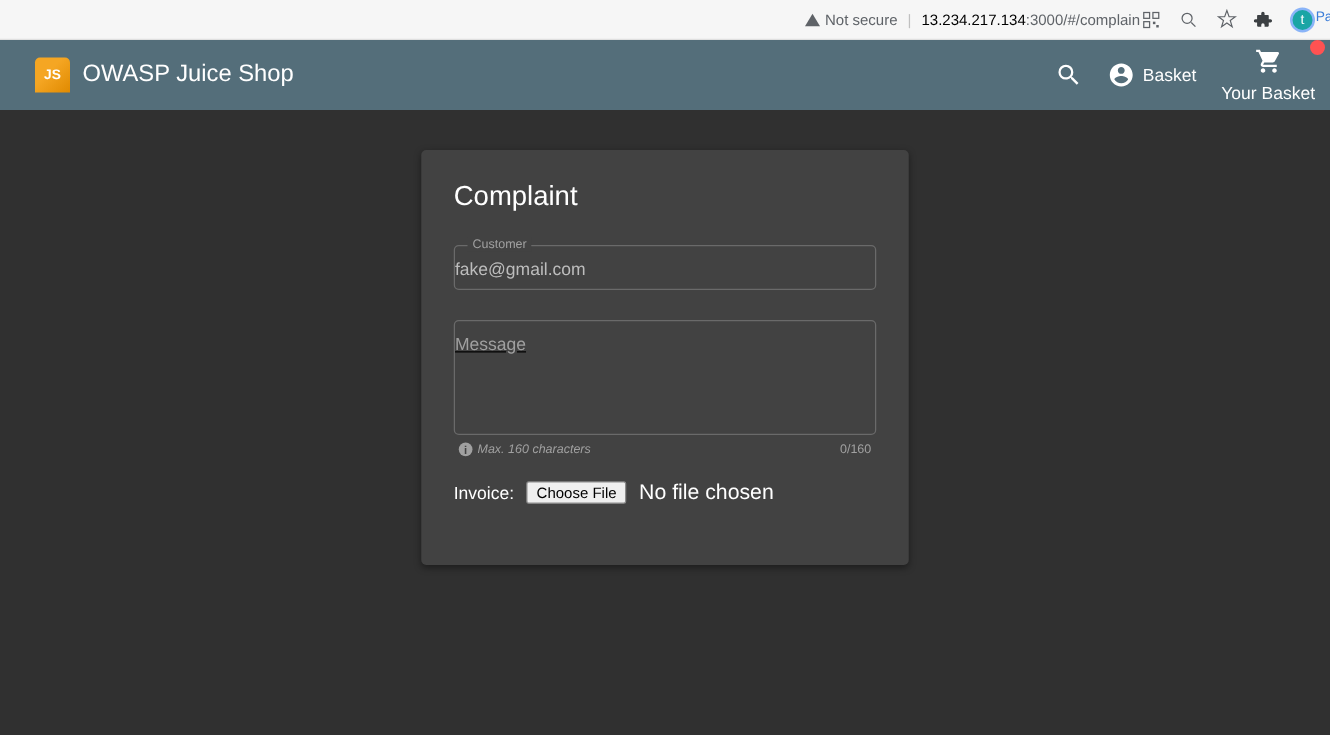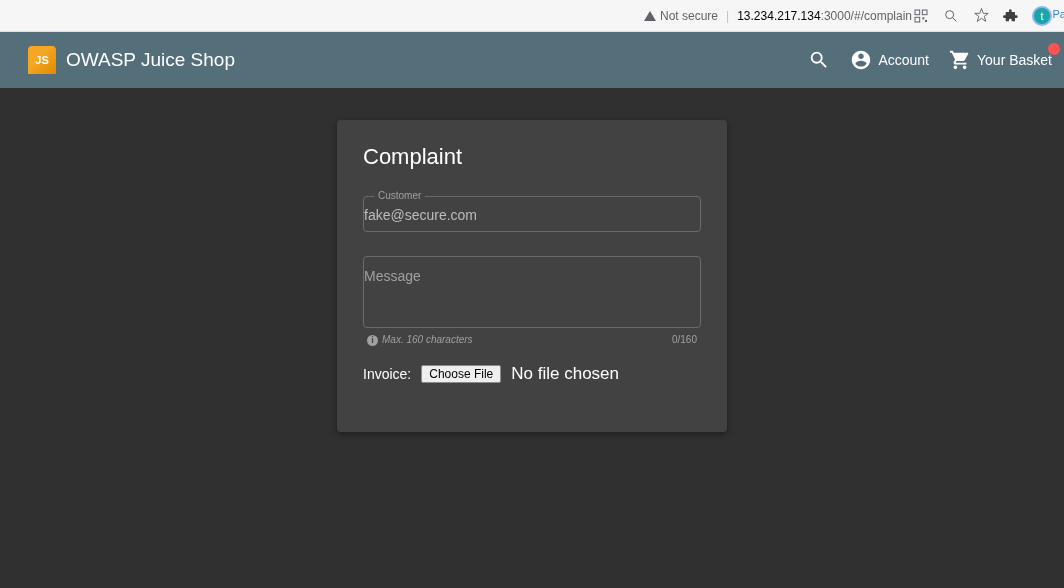--- a/index.html
+++ b/index.html
@@ -119,21 +119,21 @@
     .icon-svg { width: 22px; height: 22px; fill: #fff; }
     .basket-badge {
       position: absolute;
       top: -6px;
       right: -8px;
       background: #ff5252;
       width: 12px;
       height: 12px;
       border-radius: 50%;
     }
-    .basket-wrap { position: relative; }
+    .basket-wrap { position: relative; flex-direction: column; }
     
     
     .main {
       display: flex;
       justify-content: center;
       padding-top: 32px;
     }
     .card {
       width: 390px;
       background: #424242;
@@ -166,21 +166,22 @@
       color: #a0a0a0;
     }
     .field-value {
       color: #bdbdbd;
       font-size: 14px;
       border: none;
       background: transparent;
       width: 100%;
     }
     .textarea-field {
-      height: 72px;
+      height: 92px;
+      text-decoration: underline;
     }
     .textarea-field .placeholder {
       color: #a0a0a0;
       font-size: 14px;
     }
     
     .hints {
       display: flex;
       justify-content: space-between;
       font-size: 10px;
@@ -305,39 +306,39 @@
   <div class="header-actions">
     <div class="hdr-item">
       <svg class="icon-svg" viewBox="0 0 24 24">
           <path d="M15.5 14h-.79l-.28-.27A6.471 6.471 0 0 0 16 9.5 6.5 6.5 0 1 0 9.5 16c1.61 0 3.09-.59 4.23-1.57l.27.28v.79l5 4.99L20.49 19l-4.99-5zm-6 0C7.01 14 5 11.99 5 9.5S7.01 5 9.5 5 14 7.01 14 9.5 11.99 14 9.5 14z"></path>
         </svg>
     </div>
     <div class="hdr-item">
       <svg class="icon-svg" viewBox="0 0 24 24">
           <path d="M12 2C6.48 2 2 6.48 2 12s4.48 10 10 10 10-4.48 10-10S17.52 2 12 2zm0 3c1.66 0 3 1.34 3 3s-1.34 3-3 3-3-1.34-3-3 1.34-3 3-3zm0 14.2c-2.5 0-4.71-1.28-6-3.22.03-1.99 4-3.08 6-3.08 1.99 0 5.97 1.09 6 3.08-1.29 1.94-3.5 3.22-6 3.22z"></path>
         </svg>
-      <span>Account</span>
+      <span>Basket</span>
     </div>
     <div class="hdr-item basket-wrap">
       <svg class="icon-svg" viewBox="0 0 24 24">
           <path d="M7 18c-1.1 0-1.99.9-1.99 2S5.9 22 7 22s2-.9 2-2-.9-2-2-2zM1 2v2h2l3.6 7.59-1.35 2.45c-.16.28-.25.61-.25.96 0 1.1.9 2 2 2h12v-2H7.42c-.14 0-.25-.11-.25-.25l.03-.12.9-1.63h7.45c.75 0 1.41-.41 1.75-1.03l3.58-6.49A1 1 0 0 0 20 4H5.21l-.94-2H1zm16 16c-1.1 0-1.99.9-1.99 2s.89 2 1.99 2 2-.9 2-2-.9-2-2-2z"></path>
         </svg>
       <span>Your Basket</span>
       <span class="basket-badge"></span>
     </div>
   </div>
 </div>
 
 <div class="main">
   <div class="card">
     <div class="card-title">Complaint</div>
 
     <div class="field">
       <span class="field-label">Customer</span>
-      <div class="field-value">fake@secure.com</div>
+      <div class="field-value">fake@gmail.com</div>
     </div>
 
     <div class="field textarea-field">
       <span class="placeholder">Message</span>
     </div>
 
     <div class="hints">
       <span>
         <span class="info-icon">i</span><span>Max. 160 characters</span>
       </span>

